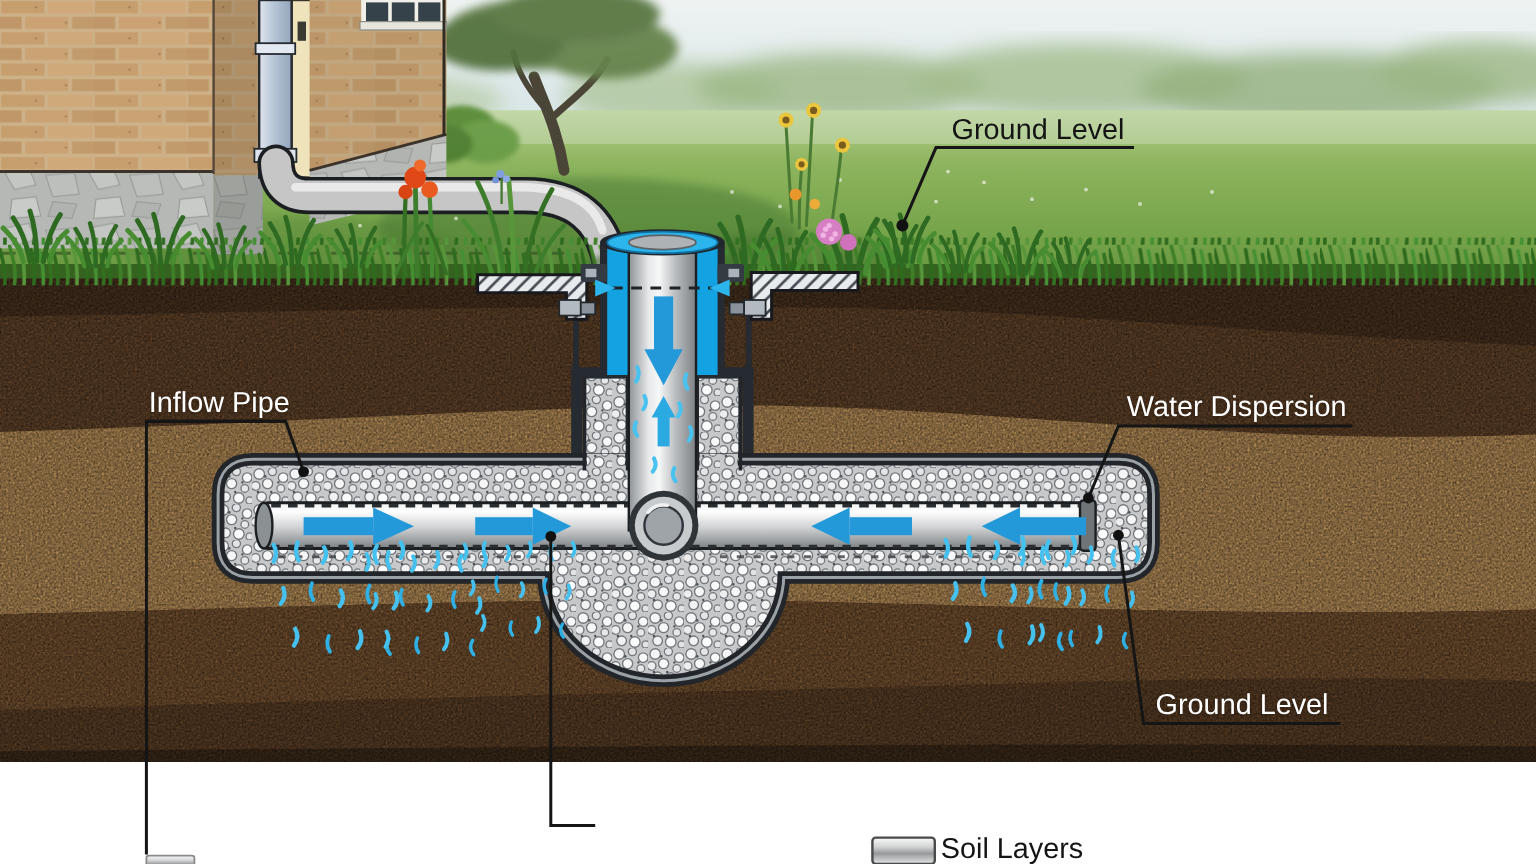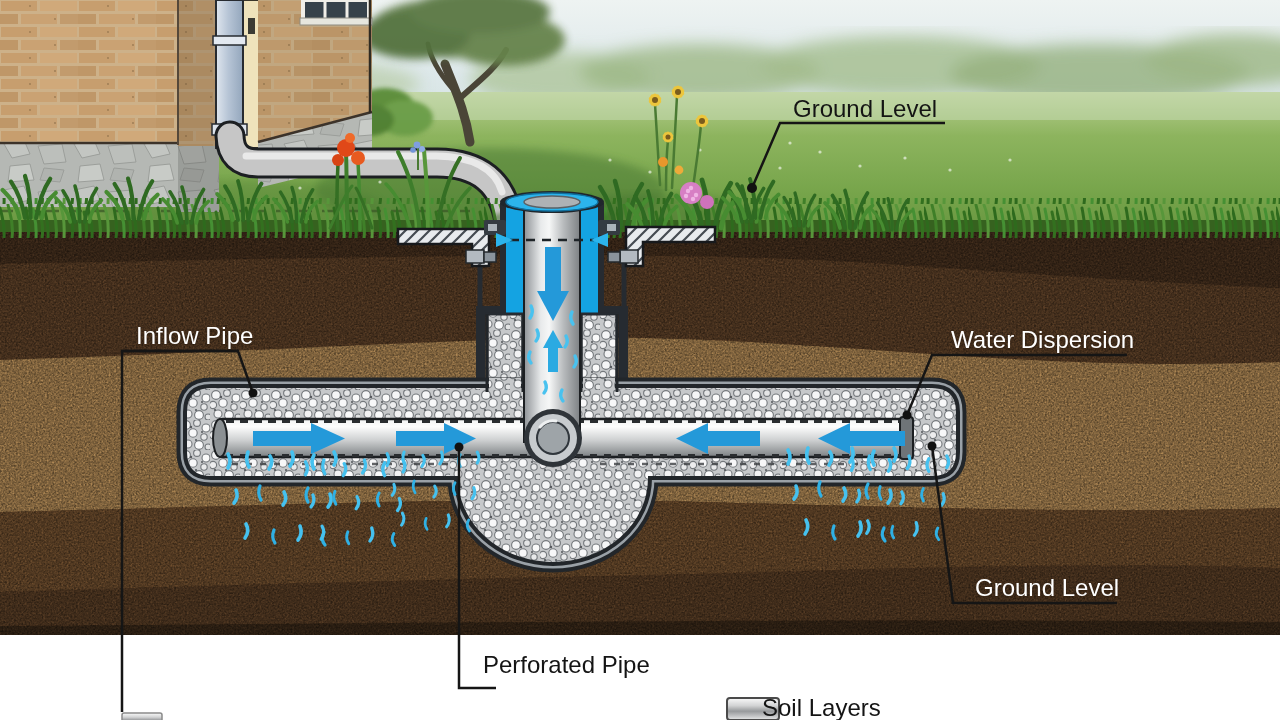--- a/index.html
+++ b/index.html
@@ -1,20 +1,20 @@
 <!DOCTYPE html>
 <html><head>
 <meta charset="utf-8">
 <style>
   html,body{margin:0;padding:0;background:#fff;}
   .stage{position:relative;width:1280px;height:720px;overflow:hidden;background:#c2410c;
          font-family:"Liberation Sans",sans-serif;}
   .stage svg{position:absolute;left:0;top:0;}
   .lbl{position:absolute;white-space:nowrap;font-size:24px;line-height:1.1;z-index:5;}
-  .lbl.white{color:#ffffff;text-shadow:0 1px 3px rgba(35,20,8,.55);margin-left:12px;}
+  .lbl.white{color:#ffffff;text-shadow:0 1px 3px rgba(35,20,8,.55);}
   .lbl.black{color:#141414;}
 </style>
 </head>
 <body>
 
 <div class="stage">
 <svg width="1280" height="720" viewBox="0 0 1280 720">
 <defs>
   <linearGradient id="sky" x1="0" y1="0" x2="0" y2="1">
     <stop offset="0" stop-color="#eef3f2"></stop>
@@ -474,15 +474,14 @@
   <circle cx="907" cy="415" r="4.5"></circle>
   <circle cx="932" cy="446" r="4.5"></circle>
   <circle cx="459" cy="447" r="4.5"></circle>
 </g>
 </svg>
 
 <div class="lbl black" style="left:793px;top:96px;">Ground Level</div>
 <div class="lbl white" style="left:124px;top:323px;">Inflow Pipe</div>
 <div class="lbl white" style="left:939px;top:327px;text-align:right;">Water Dispersion</div>
 <div class="lbl white" style="left:963px;top:575px;">Ground Level</div>
-<div class="lbl black" style="left:483px;top:652px;">Perforated Pipe</div>
-<div class="lbl black" style="left:762px;top:695px;">Soil Layers</div>
+<div class="lbl black" style="left:784px;top:695px;">Soil Layers</div>
 </div>
 
 </body></html>

